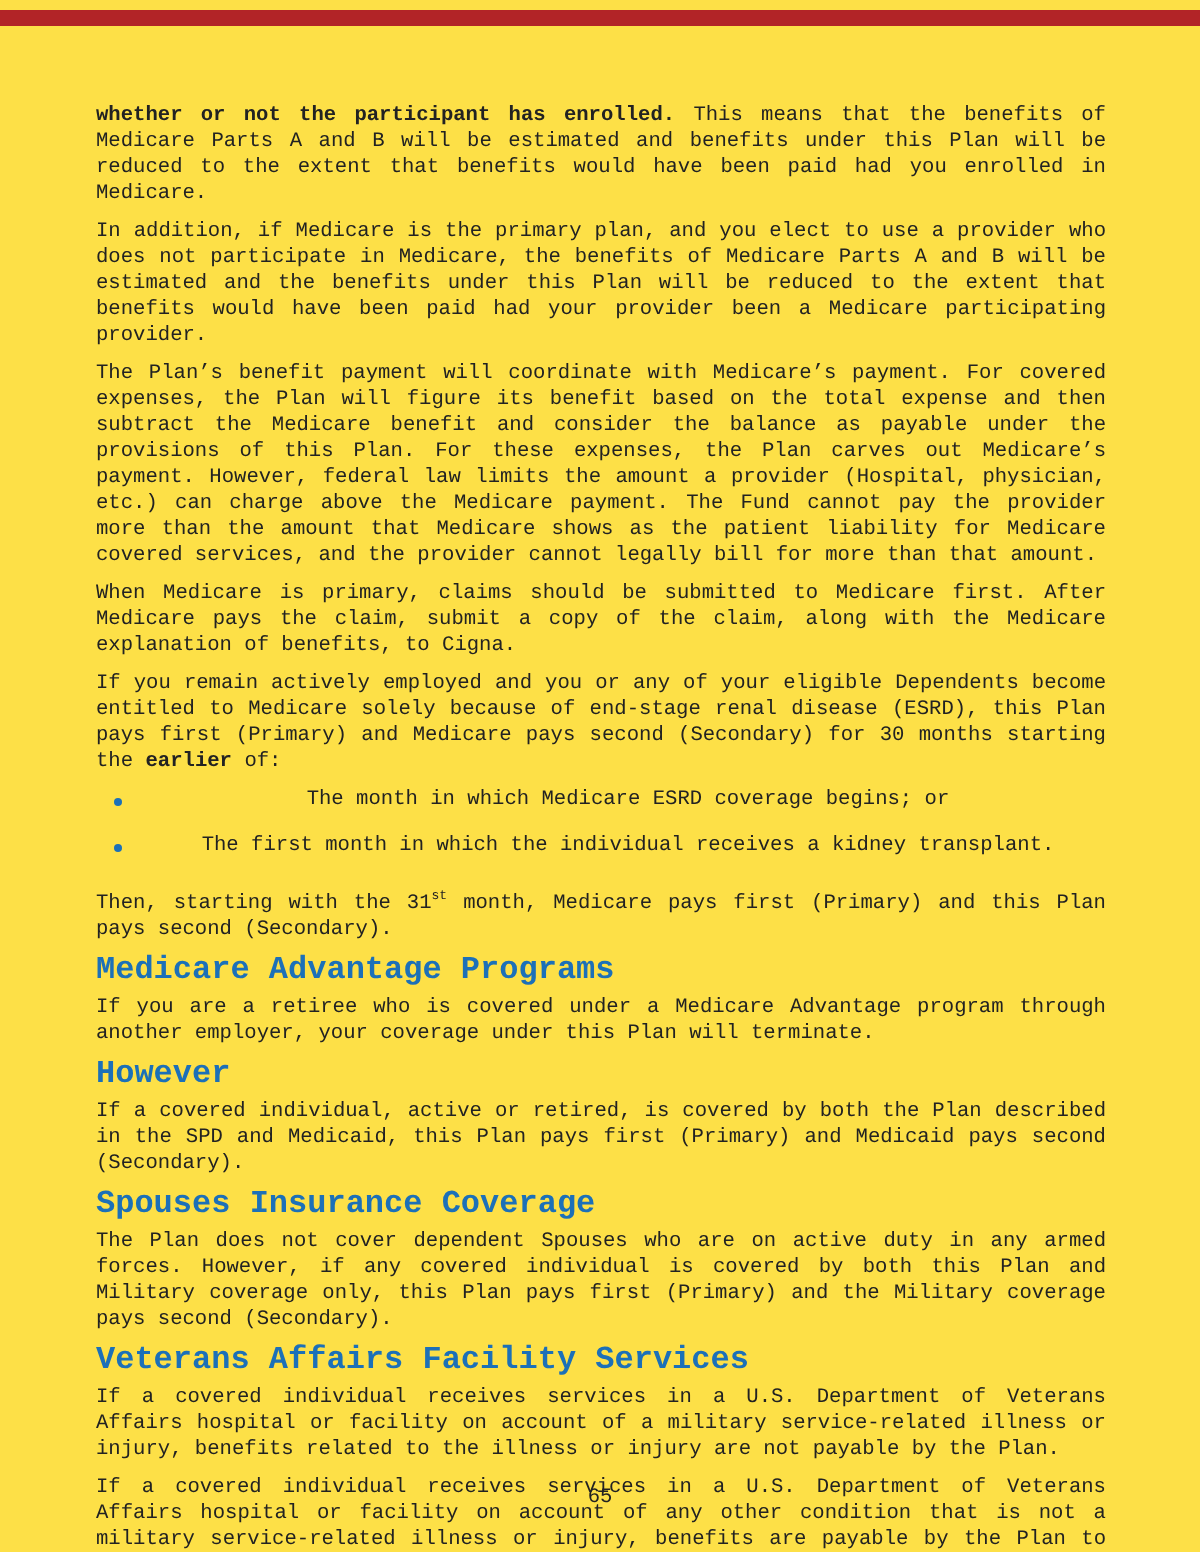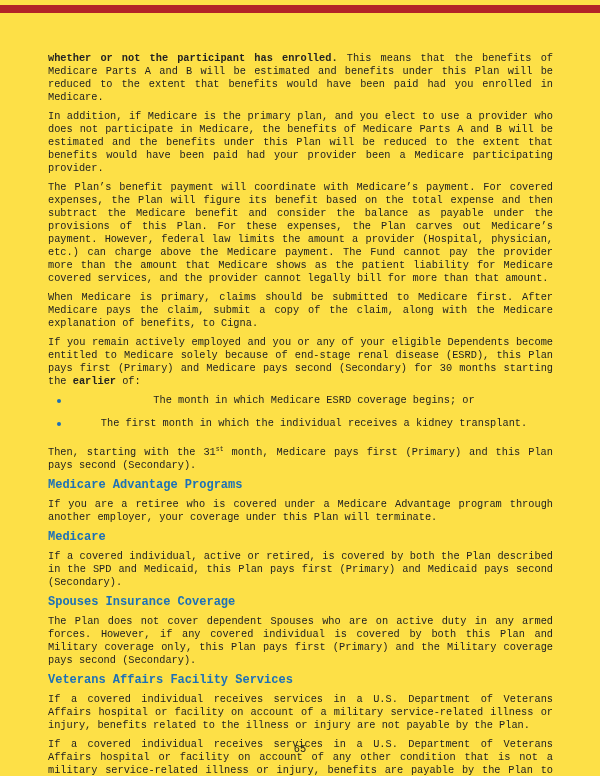--- a/index.html
+++ b/index.html
@@ -37,21 +37,21 @@
     text-align:justify;
   }
   strong{font-weight:bold;}
   sup{
     font-size:6.5px;
     vertical-align:super;
     line-height:0;
   }
   h2{
     margin:4px 0 5px 0;
-    font-size:12px;
+    font-size:16px;
     line-height:15px;
     font-weight:bold;
     color:var(--heading-blue);
     text-align:left;
   }
   ul.bullets{
     list-style:none;
     margin:2px 0 7px 0;
     padding:0;
   }
@@ -102,21 +102,21 @@
       <li><span class="dot"></span><span>The first month in which the individual receives a kidney transplant.</span></li>
     </ul>
 
     <p><span>Then, starting with the 31</span><sup>st</sup> <span>month, Medicare pays first (Primary) and this Plan pays second (Secondary).</span></p>
 
 
     <h2>Medicare Advantage Programs</h2>
 
     <p>If you are a retiree who is covered under a Medicare Advantage program through another employer, your coverage under this Plan will terminate.</p>
 
-    <h2>Medicare</h2>
+    <h2>However</h2>
 
     <p>If a covered individual, active or retired, is covered by both the Plan described in the SPD and Medicaid, this Plan pays first (Primary) and Medicaid pays second (Secondary).</p>
 
     <h2>Spouses Insurance Coverage</h2>
 
     <p>The Plan does not cover dependent Spouses who are on active duty in any armed forces. However, if any covered individual is covered by both this Plan and Military coverage only, this Plan pays first (Primary) and the Military coverage pays second (Secondary).</p>
 
     <h2>Veterans Affairs Facility Services</h2>
 
     <p>If a covered individual receives services in a U.S. Department of Veterans Affairs hospital or facility on account of a military service-related illness or injury, benefits related to the illness or injury are not payable by the Plan.</p>

